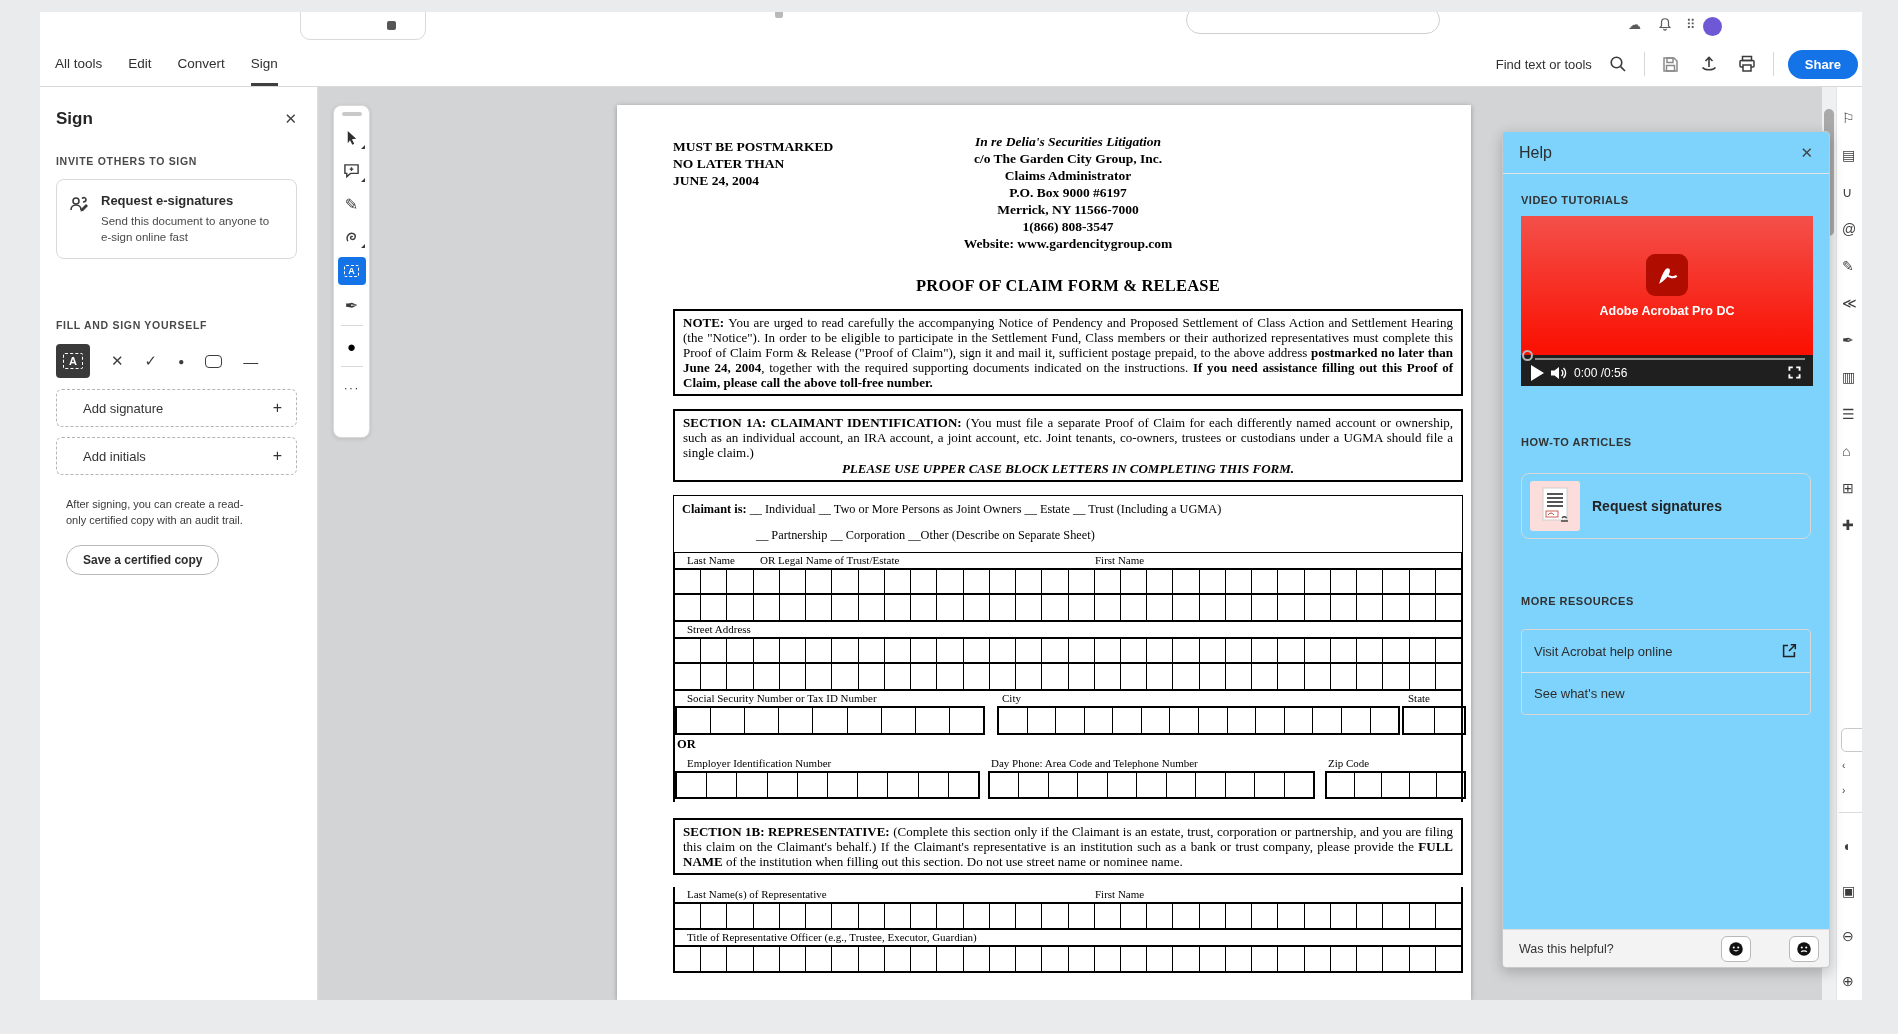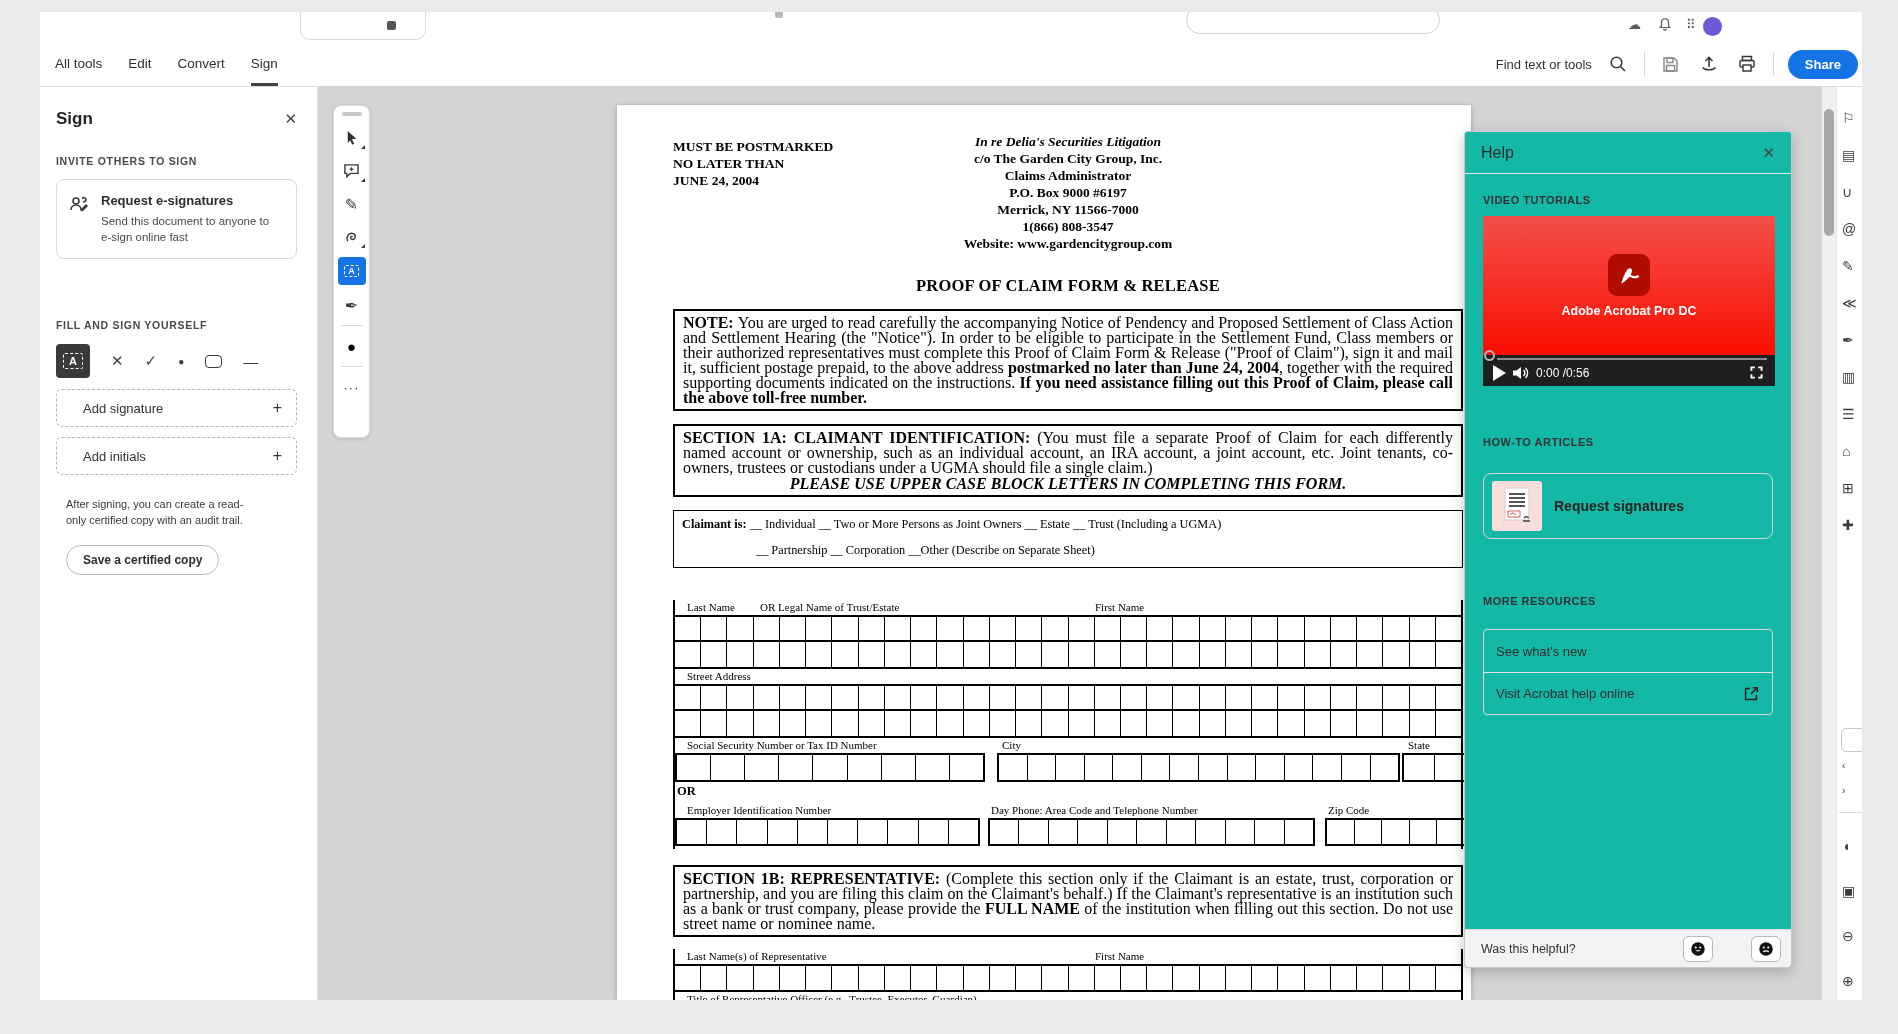--- a/index.html
+++ b/index.html
@@ -72,42 +72,42 @@
   .rail-box { position:absolute; left:4px; top:641px; width:30px; height:24px; border:1px solid #c9c9c9; border-radius:5px; background:#fff; }
   .rail-div { position:absolute; left:2px; top:725px; width:24px; height:1px; background:#dcdcdc; }
 
   
   .page { position:absolute; left:299px; top:18px; width:854px; height:895px; background:#fff; box-shadow:0 1px 5px rgba(0,0,0,.3); font-family:"Liberation Serif",serif; color:#000; overflow:hidden; padding:0 8px 0 56px; }
   .doc-header { position:relative; height:165px; }
   .postmark { position:absolute; left:0; top:33px; font-weight:bold; font-size:13.5px; line-height:17px; }
   .address { text-align:center; padding-top:28px; font-weight:bold; font-size:13.5px; line-height:17px; }
   .address .it { font-style:italic; }
   .doc-title { text-align:center; font-weight:bold; font-size:16.5px; margin-top:6px; letter-spacing:.2px; }
-  .doc-box { border:2px solid #000; margin-top:13px; padding:4px 8px; font-size:16px; line-height:15px; text-align:justify; }
+  .doc-box { border:2px solid #000; margin-top:13px; padding:4px 8px; font-size:13px; line-height:15px; text-align:justify; }
   .doc-box .b { font-weight:bold; }
   .center-line { text-align:center; font-weight:bold; font-style:italic; margin-top:1px; }
   .claim-box { border:1.5px solid #000; margin-top:13px; padding:4px 8px 8px; font-size:12.3px; line-height:18px; text-align:left; }
   .claim-line2 { padding-left:74px; margin-top:8px; }
 
-  .fieldcol { border-left:2px solid #000; border-right:2px solid #000;margin-top:32px; }
+  .fieldcol { border-left:2px solid #000; border-right:2px solid #000; }
   .labelrow { position:relative; height:15px; font-size:11px; line-height:14px; }
   .labelrow span { position:absolute; top:0; white-space:nowrap; }
   .grid { display:flex; border:2px solid #000; border-left:none; border-right:none; }
   .grid.boxed { border:2px solid #000; }
   .grid .cell { flex:1; }
   .grid .cell + .cell { border-left:1.5px solid #000; }
   .h27 { height:27px; } .h29 { height:29px; } .h28 { height:28px; }
   .row2 { border-top:1.5px solid #000; }
   .gridsrow { position:relative; height:31px; }
   .gridsrow .grid { position:absolute; top:0; }
   .or-row { height:19px; font-size:12.5px; font-weight:bold; padding-left:2px; font-family:"Liberation Serif",serif; }
   .gap16 { height:16px; }
 
   
-  .help { position:absolute; left:1424px; top:119px; width:328px; height:837px; background:#14b8a6; border:1px solid #c9c9c9; border-radius:4px; box-shadow:0 4px 14px rgba(0,0,0,.22); overflow:hidden; }
+  .help { position:absolute; left:1462px; top:119px; width:328px; height:837px; background:#7dd3fc; border:1px solid #c9c9c9; border-radius:4px; box-shadow:0 4px 14px rgba(0,0,0,.22); overflow:hidden; }
   .help-head { height:42px; display:flex; align-items:center; padding:0 16px; border-bottom:1px solid #e3e3e3; }
   .help-title { font-size:16px; color:#2c2c2c; flex:1; }
   .help-body { padding:0 18px; }
   .help-sec { font-size:11px; font-weight:bold; letter-spacing:.5px; color:#323232; }
   .mt20 { margin-top:20px; } .mt50 { margin-top:50px; } .mt56 { margin-top:56px; }
   .video { margin-top:10px; width:292px; }
   .video-red { height:139px; display:flex; flex-direction:column; align-items:center; justify-content:center; }
   .acro-logo { width:42px; height:42px; border-radius:9px; display:flex; align-items:center; justify-content:center; }
   .video-brand { margin-top:8px; color:#fff; font-weight:bold; font-size:12.5px; }
   .controls { position:relative; height:31px; background:#1f1f1f; display:flex; align-items:center; gap:5px; padding:4px 10px 0; }
@@ -676,32 +676,32 @@
               <rect x="8" y="25" width="12" height="6" fill="#fff" stroke="#c0392b" stroke-width="0.8"></rect>
               <path d="M10 29c2-2.5 4-2.5 6 0" stroke="#b03030" stroke-width="1" fill="none"></path>
               <path d="M24 32c1.5-1.8 4-1.5 4.5.3M23 35h7" stroke="#444" stroke-width="1.4" fill="none"></path>
             </svg>
         </div>
         <div class="article-title">Request signatures</div>
       </div>
       <div class="help-sec mt56">MORE RESOURCES</div>
       <div class="res-list">
         <div class="res-row">
-          <span>See what's new</span>
-        </div>
-        <div class="res-row">
           <span>Visit Acrobat help online</span>
           <span class="ico">
             <svg width="18" height="18" viewBox="0 0 20 20">
                 <path d="M9 4H4v12h12v-5" fill="none" stroke="#222" stroke-width="1.7"></path>
                 <path d="M12 3h5v5" fill="none" stroke="#222" stroke-width="1.7"></path>
                 <path d="M17 3l-7 7" stroke="#222" stroke-width="1.7"></path>
               </svg>
           </span>
         </div>
+        <div class="res-row">
+          <span>See what's new</span>
+        </div>
       </div>
     </div>
     <div class="feedback">
       <span class="fb-label">Was this helpful?</span>
       <span class="fb-btn">
         <svg width="18" height="18" viewBox="0 0 24 24">
             <circle cx="12" cy="12" r="9" fill="#111"></circle>
             <circle cx="9" cy="10" r="1.4" fill="#fff"></circle>
             <circle cx="15" cy="10" r="1.4" fill="#fff"></circle>
             <path d="M8.3 13.7c1.2 2 6.2 2 7.4 0z" fill="#fff"></path>

